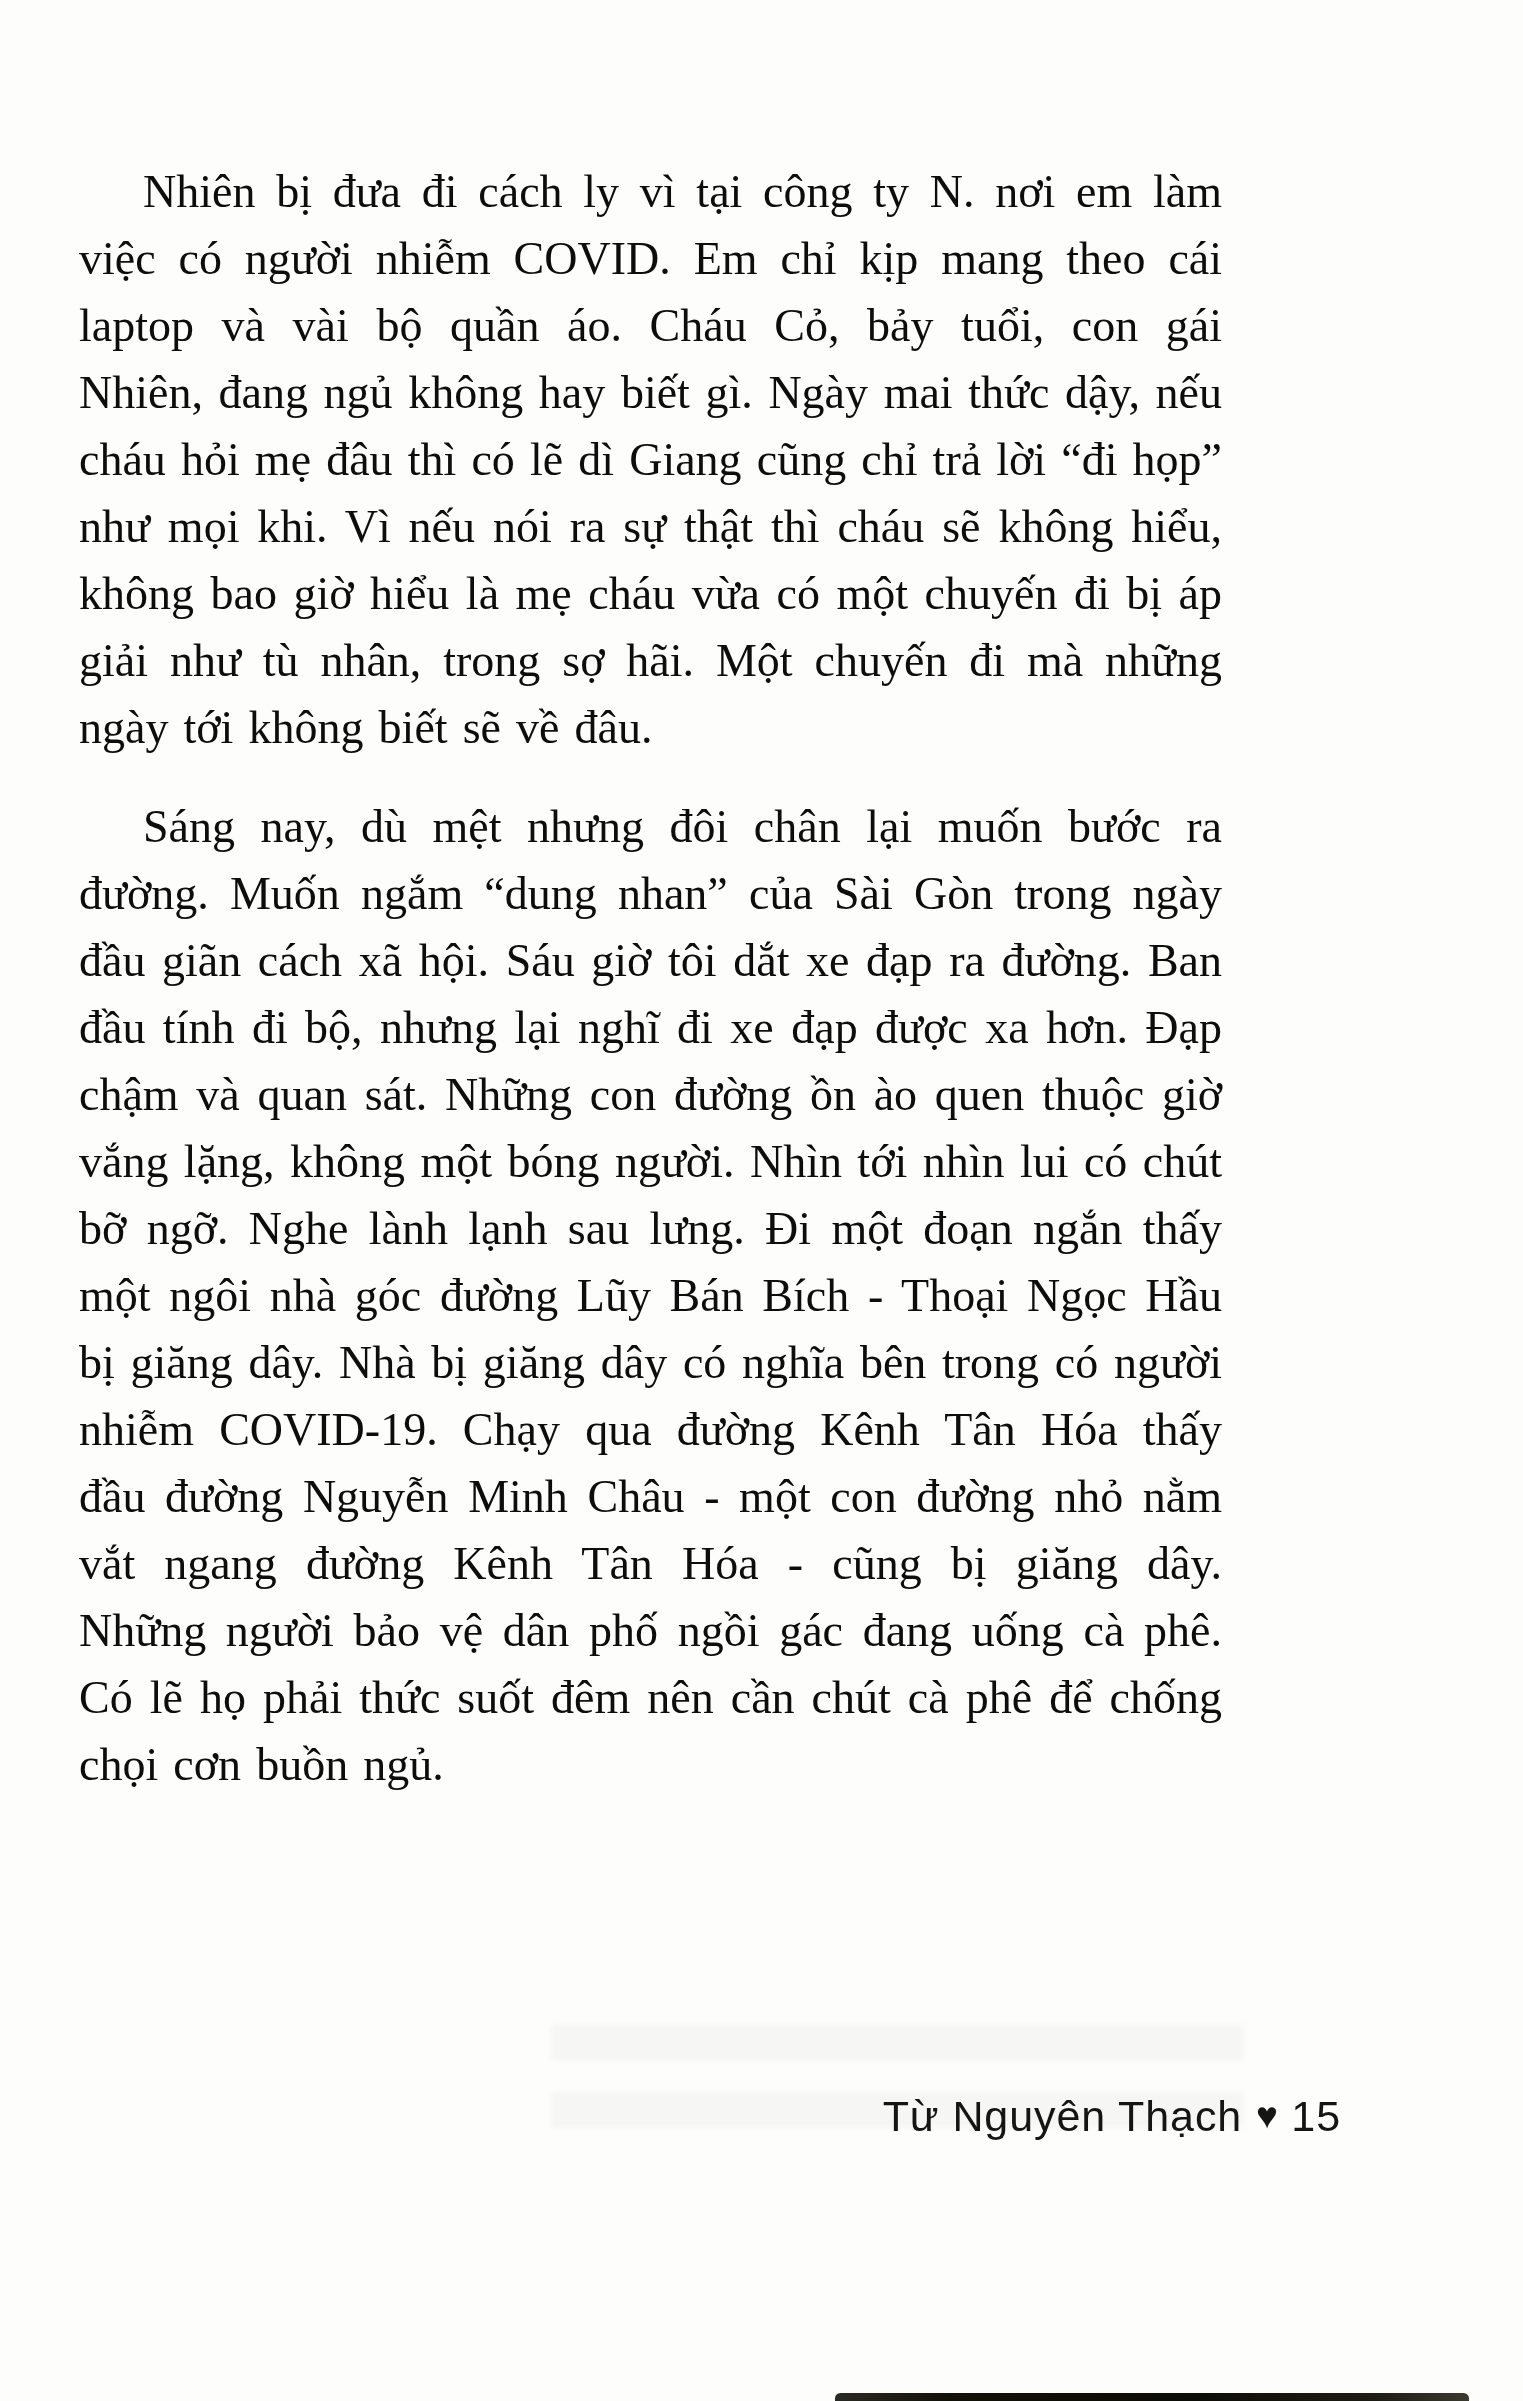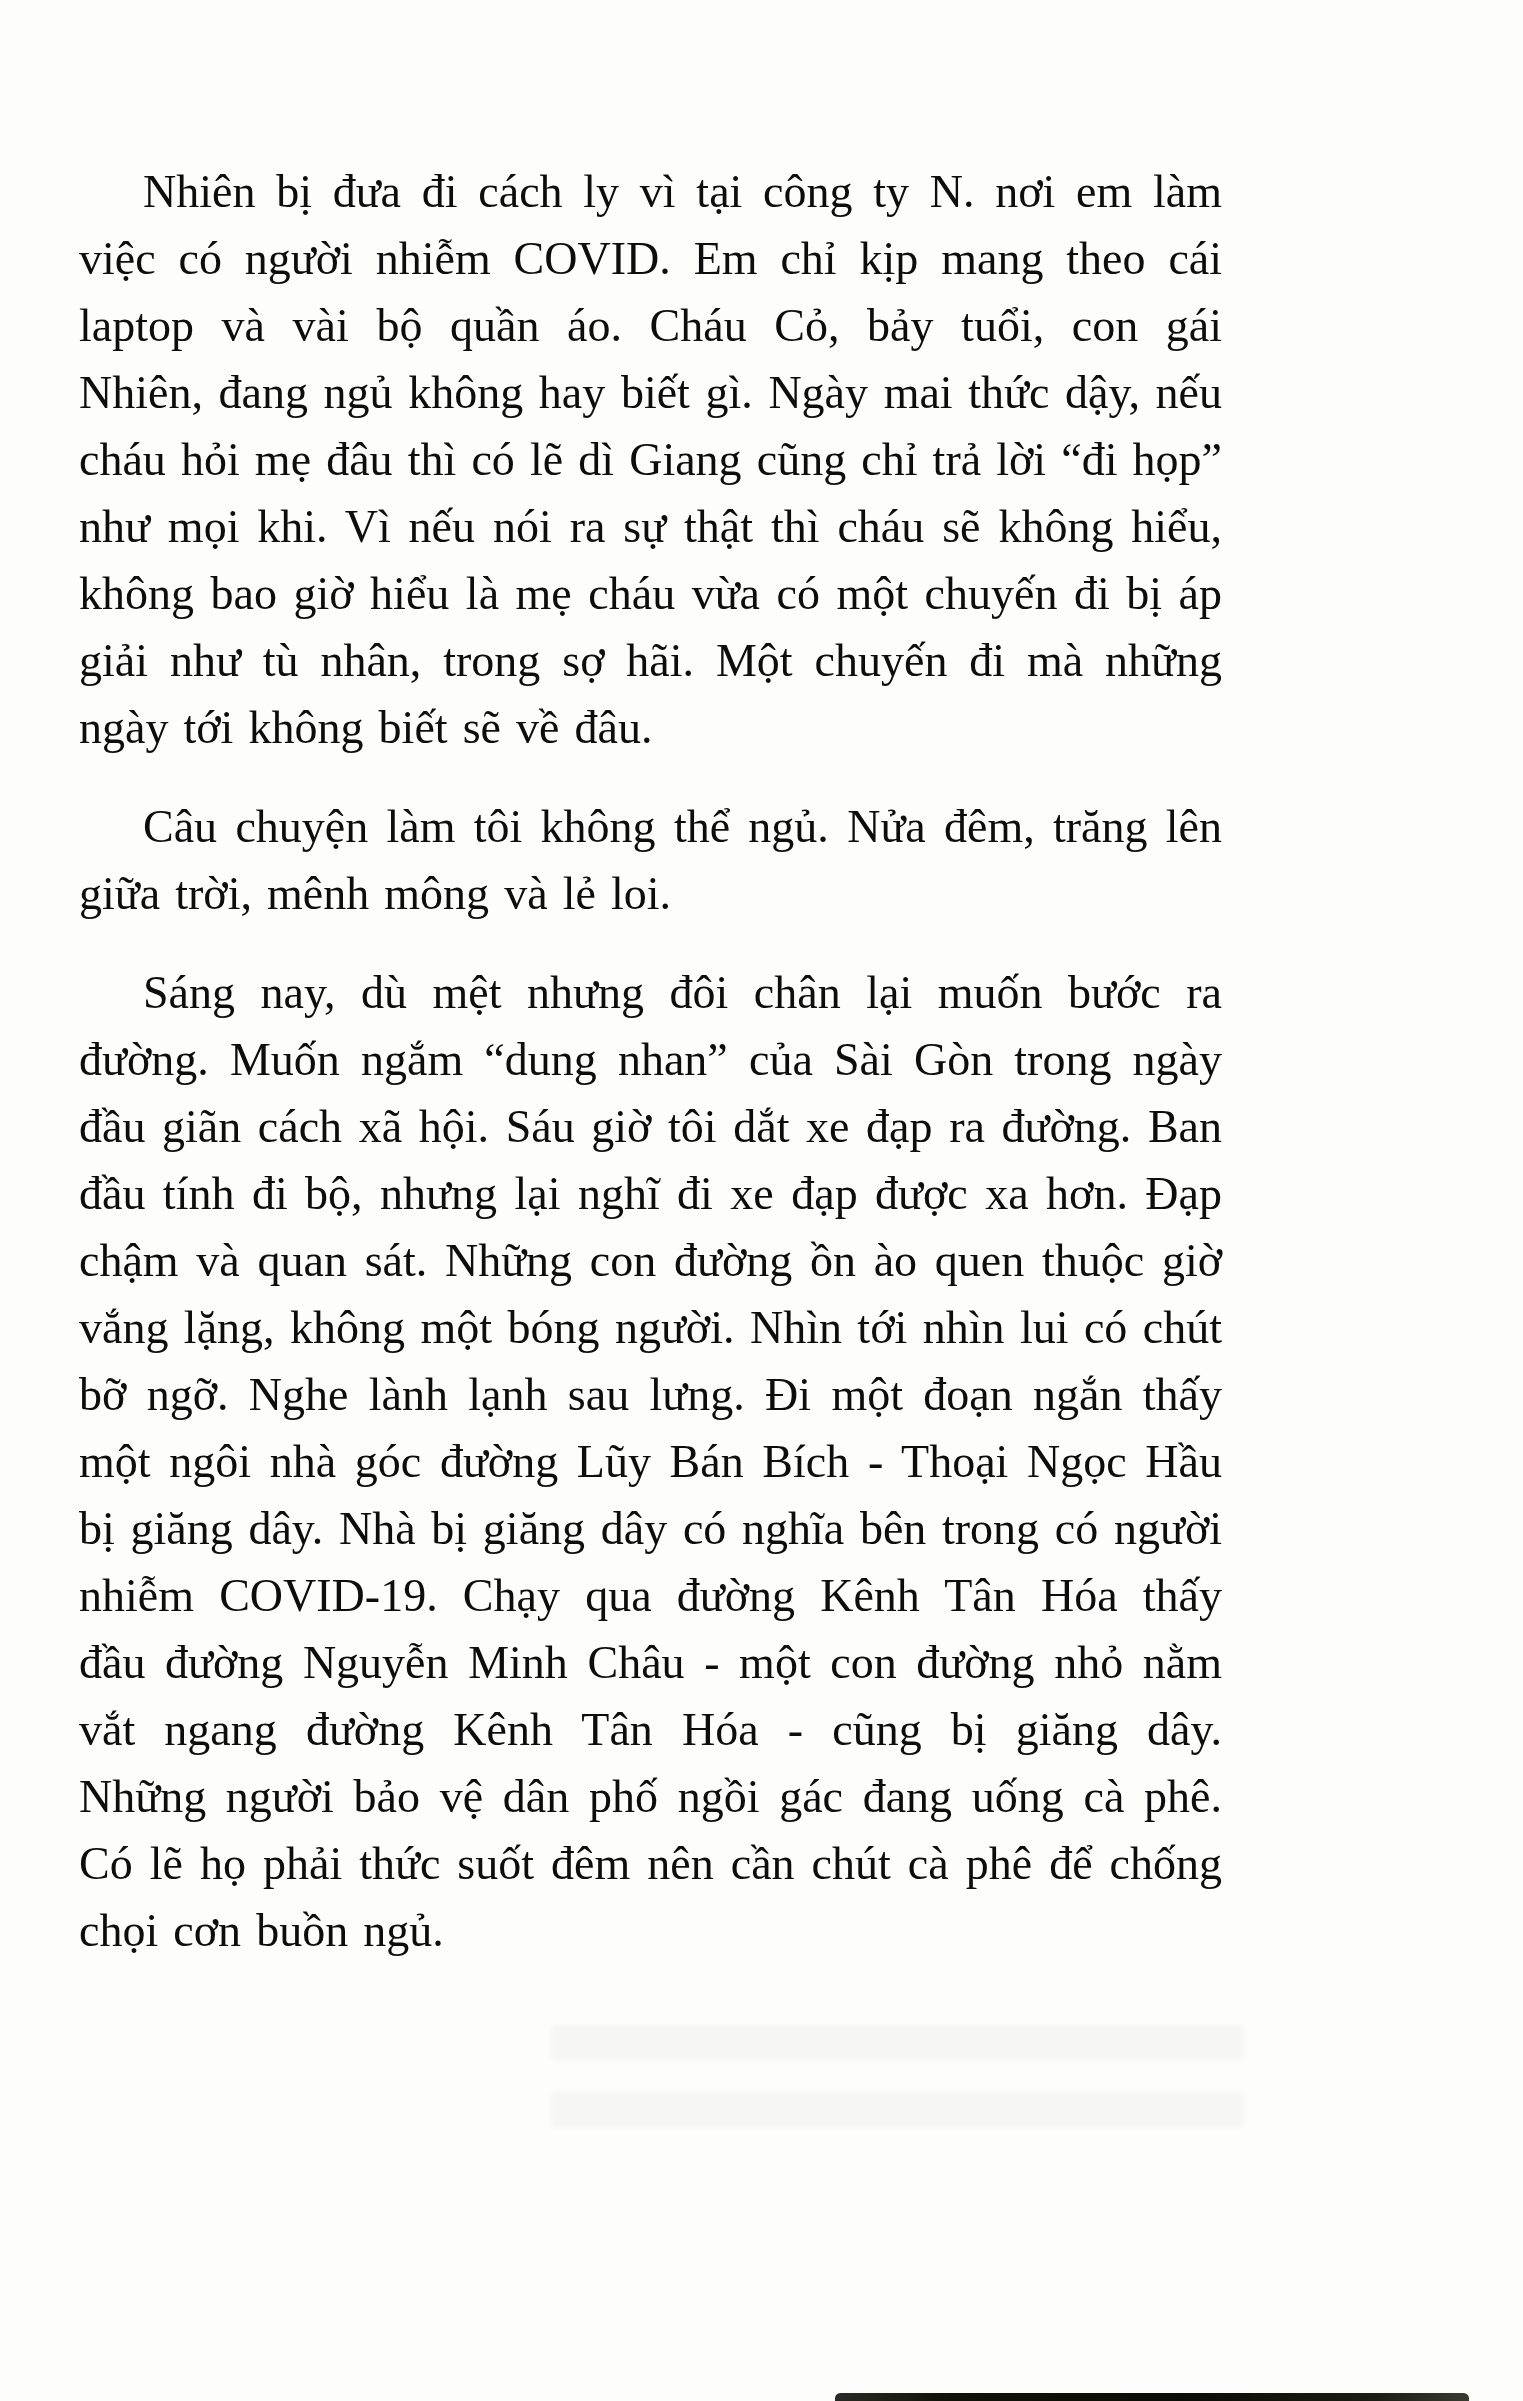--- a/index.html
+++ b/index.html
@@ -74,21 +74,23 @@
 </style>
 </head>
 <body>
 
 <div class="page">
 
   <div class="ghost-smudge"></div>
 
   <div class="text-block">
     <p>Nhiên bị đưa đi cách ly vì tại công ty N. nơi em làm việc có người nhiễm COVID. Em chỉ kịp mang theo cái laptop và vài bộ quần áo. Cháu Cỏ, bảy tuổi, con gái Nhiên, đang ngủ không hay biết gì. Ngày mai thức dậy, nếu cháu hỏi mẹ đâu thì có lẽ dì Giang cũng chỉ trả lời “đi họp” như mọi khi. Vì nếu nói ra sự thật thì cháu sẽ không hiểu, không bao giờ hiểu là mẹ cháu vừa có một chuyến đi bị áp giải như tù nhân, trong sợ hãi. Một chuyến đi mà những ngày tới không biết sẽ về đâu.</p>
-    <p>Câu chuyện làm tôi không thể ngủ. Nửa đêm, trăng lên giữa trời, mênh mông và lẻ loi.</p>
     <p>Sáng nay, dù mệt nhưng đôi chân lại muốn bước ra đường. Muốn ngắm “dung nhan” của Sài Gòn trong ngày đầu giãn cách xã hội. Sáu giờ tôi dắt xe đạp ra đường. Ban đầu tính đi bộ, nhưng lại nghĩ đi xe đạp được xa hơn. Đạp chậm và quan sát. Những con đường ồn ào quen thuộc giờ vắng lặng, không một bóng người. Nhìn tới nhìn lui có chút bỡ ngỡ. Nghe lành lạnh sau lưng. Đi một đoạn ngắn thấy một ngôi nhà góc đường Lũy Bán Bích - Thoại Ngọc Hầu bị giăng dây. Nhà bị giăng dây có nghĩa bên trong có người nhiễm COVID-19. Chạy qua đường Kênh Tân Hóa thấy đầu đường Nguyễn Minh Châu - một con đường nhỏ nằm vắt ngang đường Kênh Tân Hóa - cũng bị giăng dây. Những người bảo vệ dân phố ngồi gác đang uống cà phê. Có lẽ họ phải thức suốt đêm nên cần chút cà phê để chống chọi cơn buồn ngủ.</p>
   </div>
 
+  <div class="footer">
+    <span>Từ Nguyên Thạch</span><span class="heart">♥</span><span>15</span>
+  </div>
 
   <div class="bottom-bar"></div>
 
 </div>
 
 
 </body></html>

